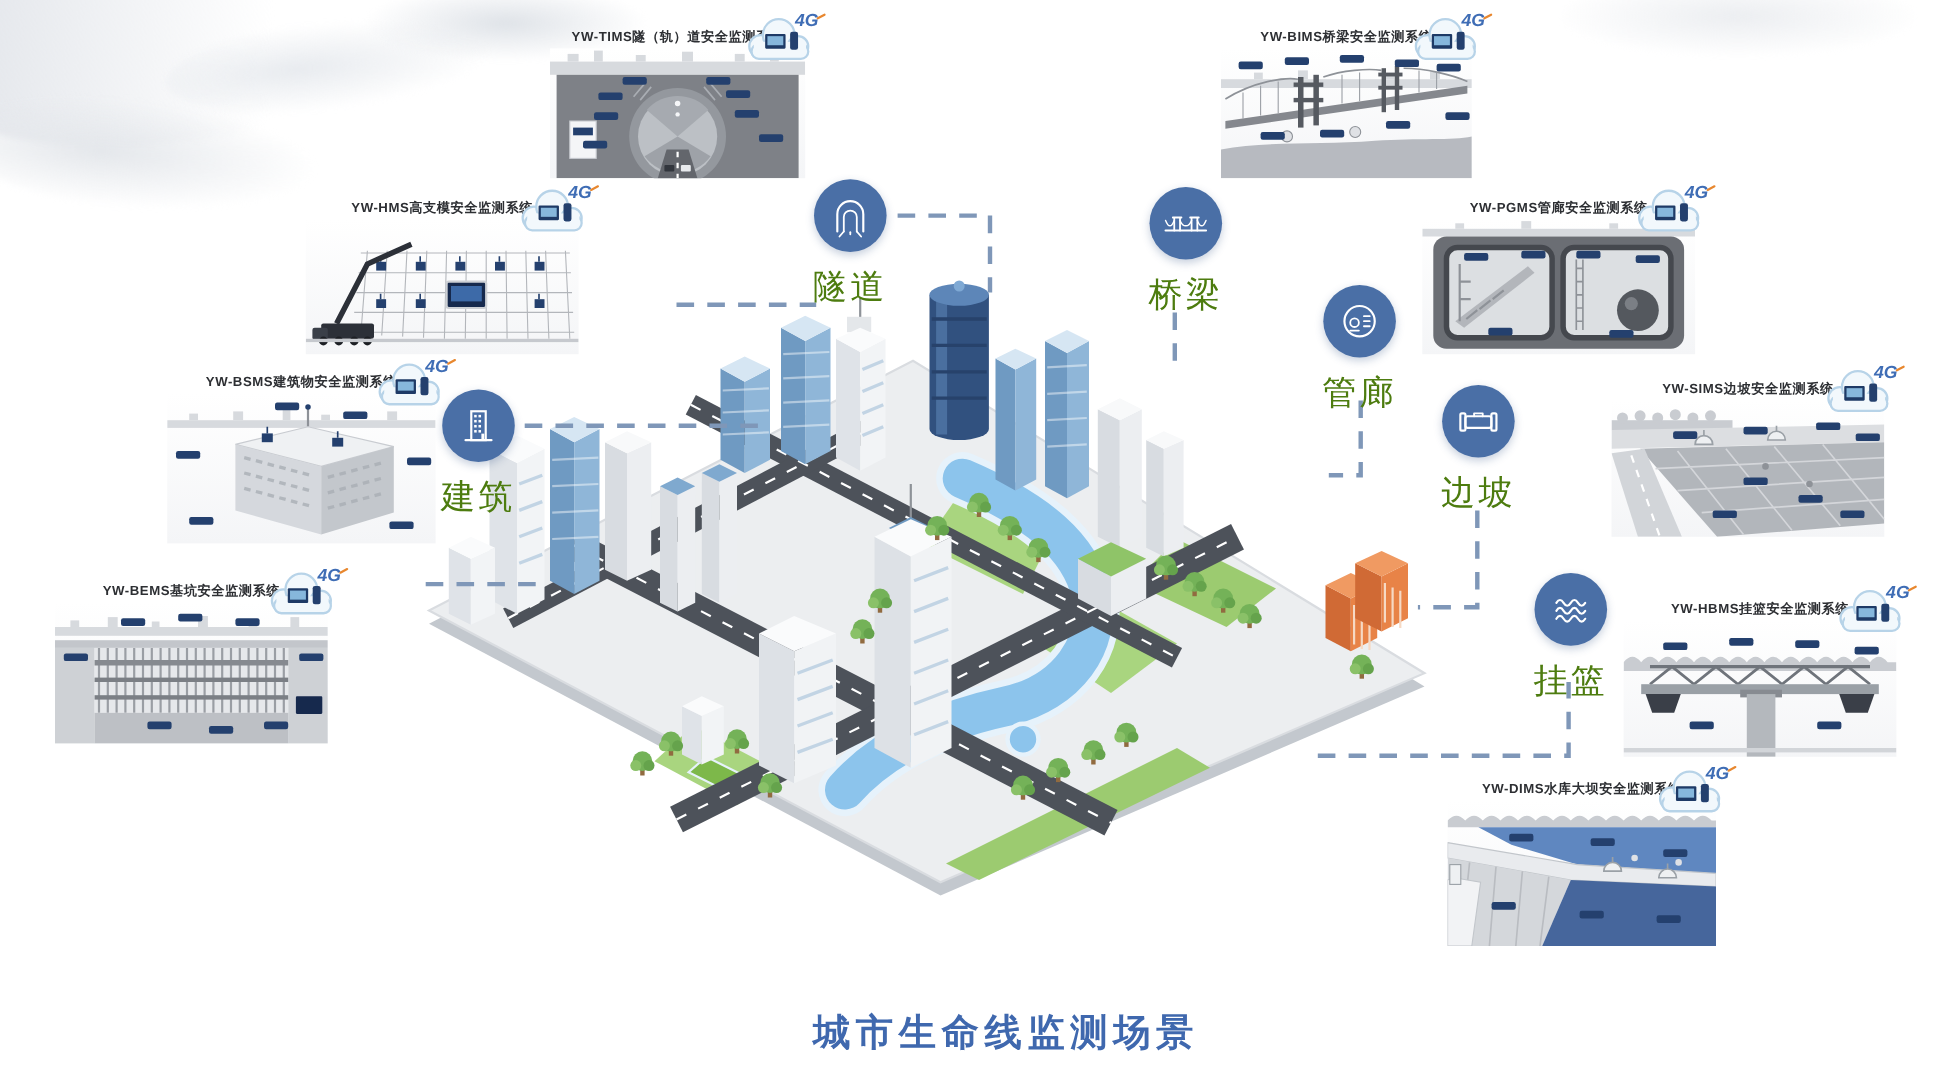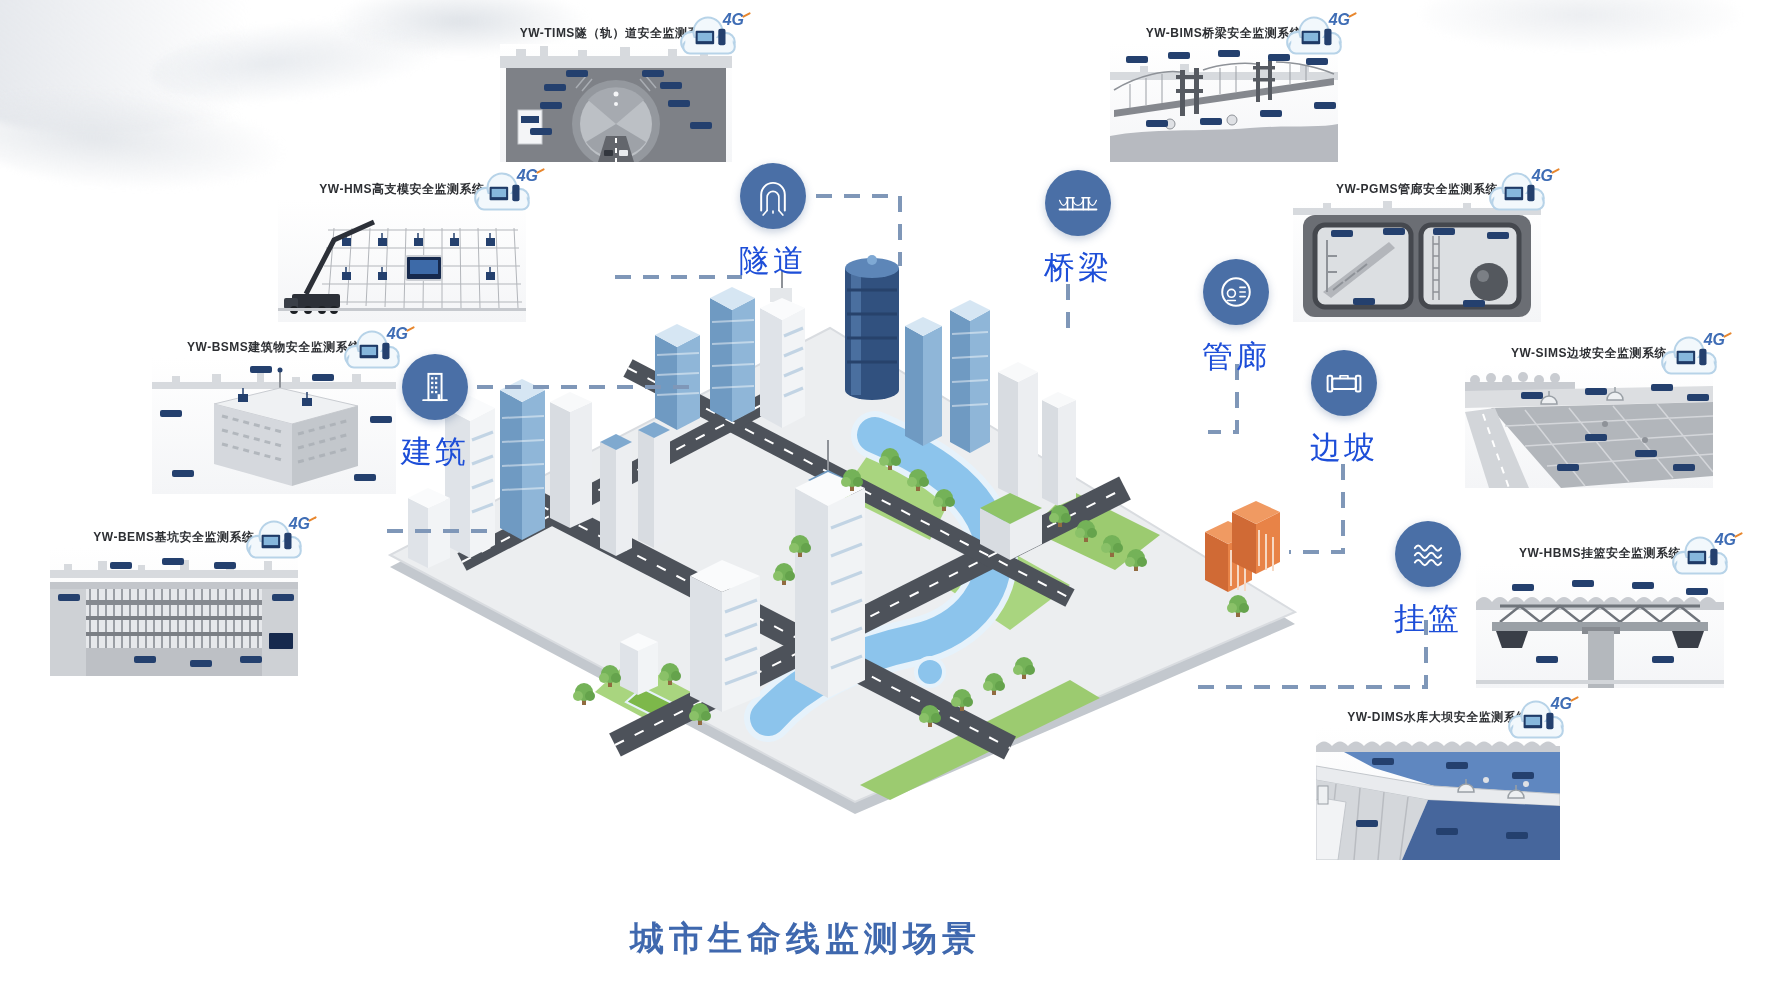--- a/index.html
+++ b/index.html
@@ -14,31 +14,31 @@
   .sw5{left:1420px;top:-20px;width:320px;height:70px;background:radial-gradient(ellipse at 50% 50%,#eceef1 0%,rgba(255,255,255,0) 75%);}
 
   .layer{position:absolute;left:0;top:0;z-index:1;}
   .connectors{position:absolute;left:0;top:0;z-index:2;pointer-events:none;}
 
   
   .node{position:absolute;width:130px;display:flex;flex-direction:column;align-items:center;z-index:3;}
   .node .circle{width:66px;height:66px;border-radius:50%;background:#4a6fa6;
                 display:flex;align-items:center;justify-content:center;
                 box-shadow:0 3px 8px rgba(52,84,134,.28);}
-  .node .nlabel{margin-top:11px;font-size:31px;letter-spacing:3px;color:#1d4ed8;font-weight:500;white-space:nowrap;}
+  .node .nlabel{margin-top:11px;font-size:31px;letter-spacing:3px;color:#4d7c0f;font-weight:500;white-space:nowrap;}
 
   
   .thumb{position:absolute;z-index:3;}
   .ttitle{font-size:12px;font-weight:bold;color:#2d2f33;text-align:center;white-space:nowrap;letter-spacing:.5px;line-height:18px;}
   .scene{display:block;margin-top:2px;background:linear-gradient(#ffffff, #f4f5f7);}
   .badge{position:absolute;right:-10px;top:-10px;width:66px;height:46px;z-index:4;}
   .b4g{position:absolute;right:-2px;top:-3px;font-size:16px;font-weight:bold;font-style:italic;color:#3f6db5;}
   .b4g::after{content:"";position:absolute;right:-7px;top:3px;width:9px;height:2px;background:#e8872e;transform:rotate(-28deg);border-radius:1px;}
 
-  .main-title{position:absolute;left:630px;top:916px;width:460px;text-align:left;z-index:3;
+  .main-title{position:absolute;left:630px;top:916px;width:460px;text-align:right;z-index:3;
               font-size:34px;font-weight:bold;color:#3f68ae;letter-spacing:5px;}
 </style>
 </head>
 <body>
 
 <div class="stage">
 
   <svg width="0" height="0" style="position:absolute">
     <defs></defs>
     <g id="pillg">

